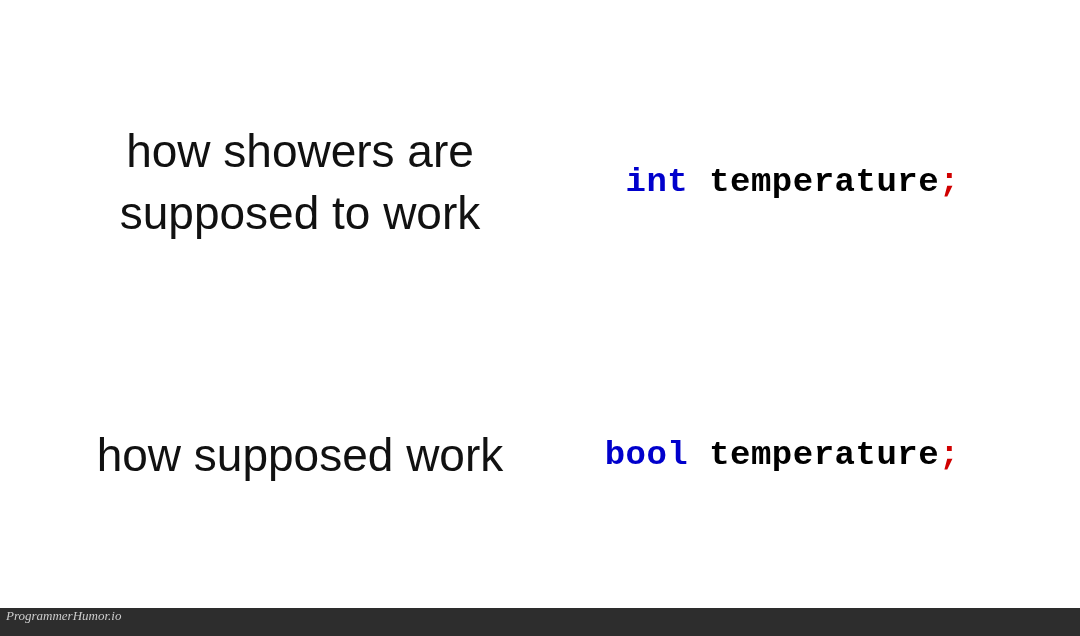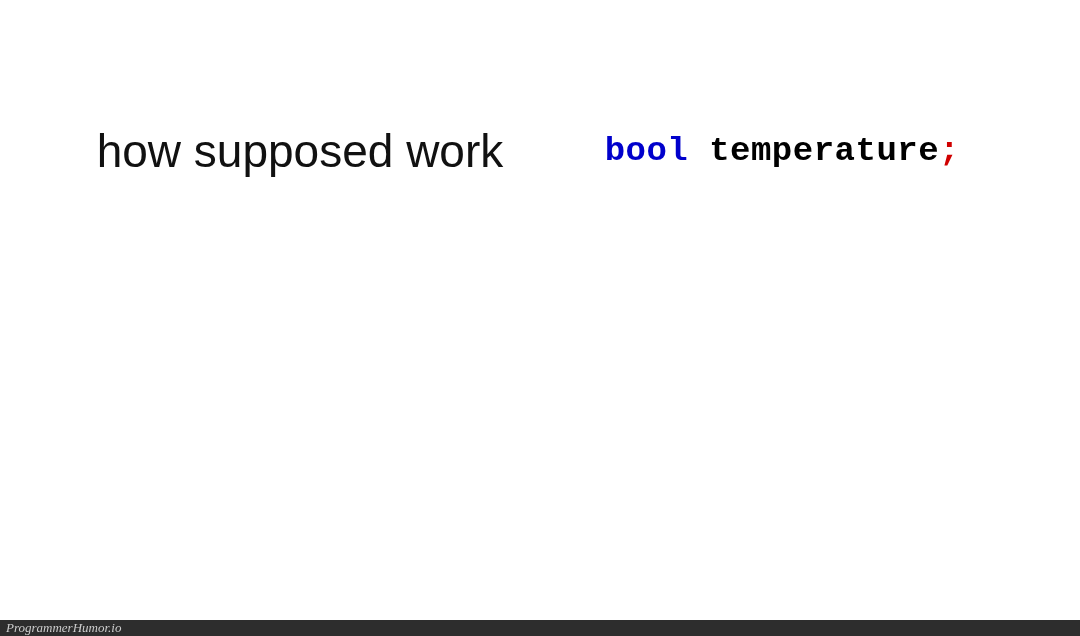--- a/index.html
+++ b/index.html
@@ -52,36 +52,42 @@
       font-weight: 700;
     }
     .semi {
       color: #d00000;
     }
     .footer {
       position: absolute;
       left: 0;
       bottom: 0;
       width: 100%;
-      height: 16px;
+      height: 28px;
       background: #2d2d2d;
       color: #cccccc;
       font-size: 13px;
       font-style: italic;
       font-family: Georgia, "Times New Roman", serif;
       padding-left: 6px;
       display: flex;
       align-items: flex-start;
     }
   </style>
 </head>
 <body>
 
 <div class="content">
   <div class="row">
+    <div class="caption">how showers are supposed to work</div>
+    <div class="code">
+      <span class="kw">int</span><span> temperature</span><span class="semi">;</span>
+    </div>
+  </div>
+  <div class="row">
     <div class="caption">how supposed work</div>
     <div class="code">
       <span class="kw">bool</span><span> temperature</span><span class="semi">;</span>
     </div>
   </div>
 </div>
 
 <div class="footer">
   <span>ProgrammerHumor.io</span>
 </div>

